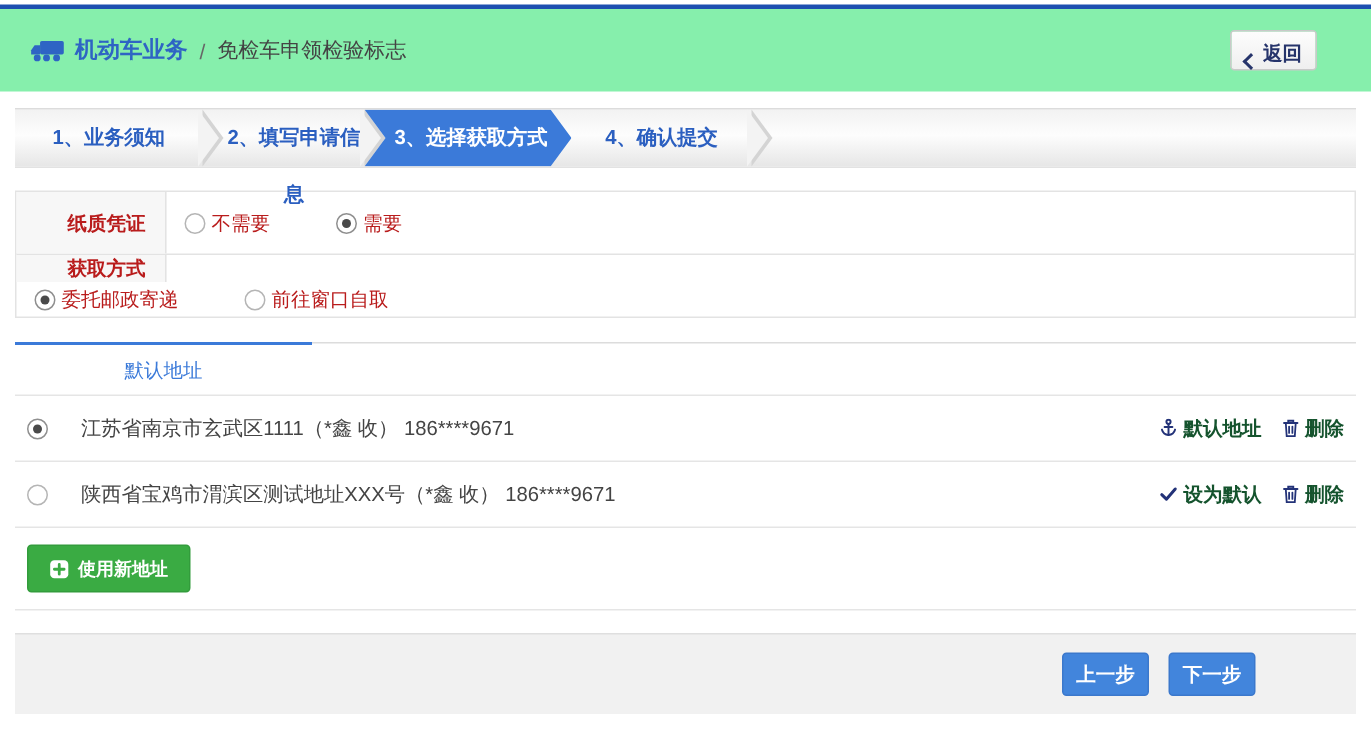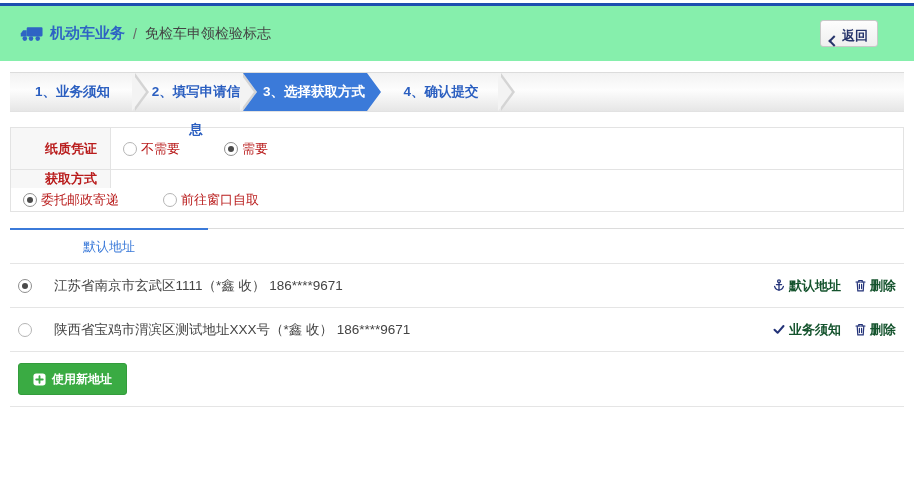--- a/index.html
+++ b/index.html
@@ -243,21 +243,21 @@
     <div class="addr-row">
       <span class="radio"></span>
       <span class="addr-text">陕西省宝鸡市渭滨区测试地址XXX号（*鑫 收）  186****9671</span>
       <span class="actions">
         <a class="action">
           <span class="aicon">
             <svg width="12" height="11" viewBox="0 0 12 11" fill="none" stroke="currentColor" stroke-width="2" stroke-linecap="round" stroke-linejoin="round">
               <path d="M1.5 5.8 L4.6 8.8 L10.5 2"></path>
             </svg>
           </span>
-          <span>业务须知</span>
+          <span>设为默认</span>
         </a>
         <a class="action">
           <span class="aicon">
             <svg width="11" height="13" viewBox="0 0 11 13" fill="none" stroke="currentColor" stroke-width="1.2" stroke-linecap="round">
               <path d="M1 3 H10"></path>
               <path d="M3.8 3 V1.5 H7.2 V3"></path>
               <path d="M2.2 3.2 L2.8 11.8 H8.2 L8.8 3.2"></path>
               <path d="M4.4 5.4 V9.6 M6.6 5.4 V9.6"></path>
             </svg>
           </span>
@@ -270,14 +270,18 @@
       <span style="display:inline-flex;">
         <svg width="13" height="13" viewBox="0 0 14 14">
           <rect x="0.5" y="0.5" width="13" height="13" rx="3" fill="#ffffff"></rect>
           <path d="M7 3.5 V10.5 M3.5 7 H10.5" stroke="#3aab43" stroke-width="2" stroke-linecap="round"></path>
         </svg>
       </span>
       <span>使用新地址</span>
     </button>
   </section>
 
+  <footer class="footer">
+    <button class="fbtn">上一步</button>
+    <button class="fbtn">下一步</button>
+  </footer>
 
 </div>
 
 </body></html>

